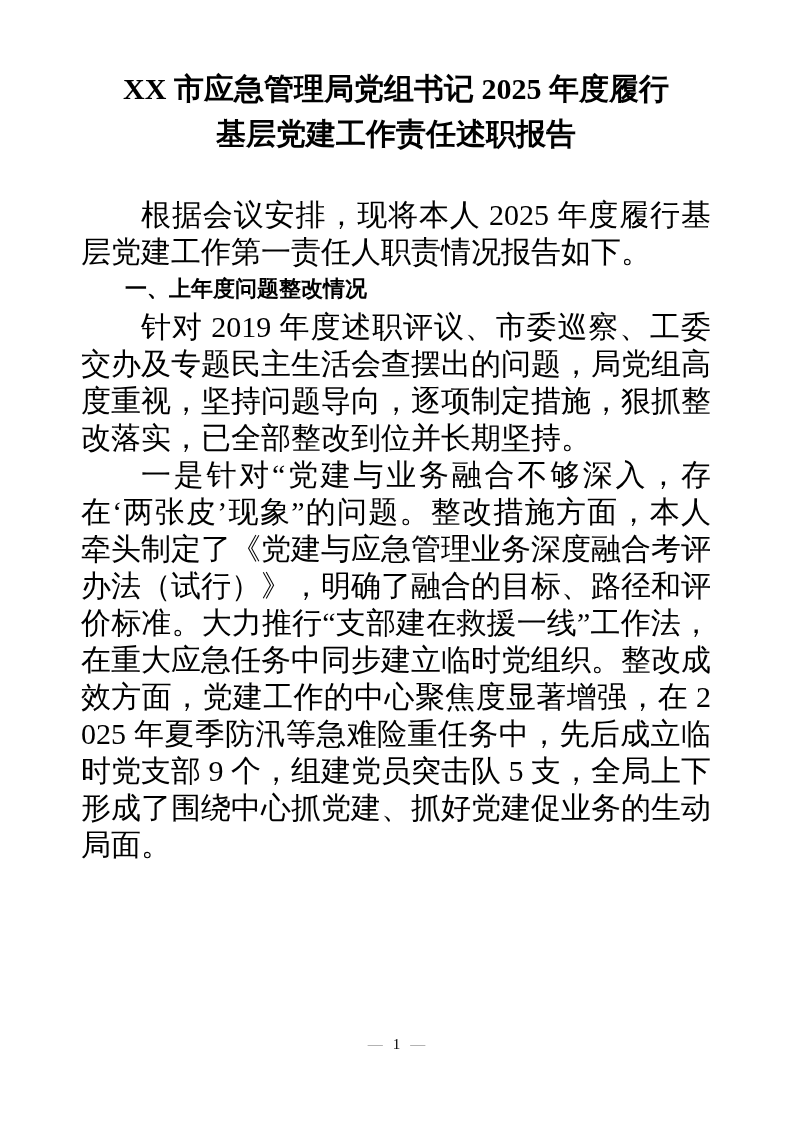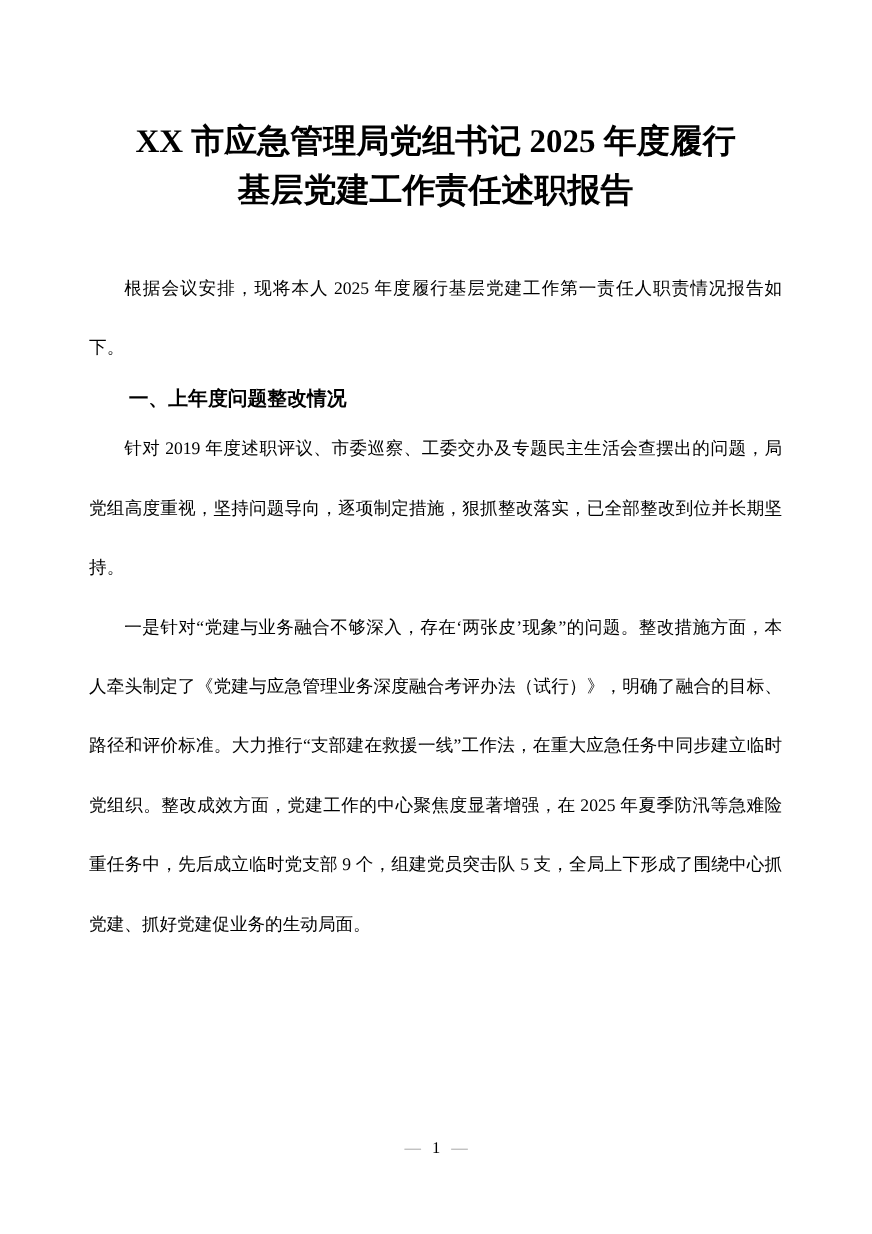--- a/index.html
+++ b/index.html
@@ -7,46 +7,46 @@
     padding: 0;
     background: #ffffff;
   }
   .page {
     position: relative;
     width: 793px;
     height: 1122px;
     margin: 0 auto;
     background: #ffffff;
     box-sizing: border-box;
-    padding: 106px 82px 0 81px;
+    padding: 66px 82px 0 81px;
     color: #000000;
     font-family: "Liberation Serif", "DejaVu Serif", serif;
     overflow: hidden;
   }
   .doc-title {
     margin: 0 0 40px 0;
     font-size: 30px;
     font-weight: 700;
     line-height: 45px;
     text-align: center;
     font-family: "Liberation Serif", "DejaVu Serif", serif;
   }
   .doc-title .title-line { display: block; }
   .para {
     margin: 0;
-    font-size: 16px;
-    line-height: 54px;
+    font-size: 30px;
+    line-height: 37px;
     text-align: justify;
     text-justify: inter-ideograph;
     text-indent: 2em;
     word-break: break-all;
   }
   .section-heading {
     margin: 0;
-    font-size: 18px;
+    font-size: 22px;
     line-height: 37.5px;
     font-weight: 700;
     font-family: "Liberation Sans", "DejaVu Sans", sans-serif;
     text-indent: 2em;
   }
   .lead-bold { font-weight: 400; }
   .page-footer {
     position: absolute;
     top: 1034px;
     left: 0;

